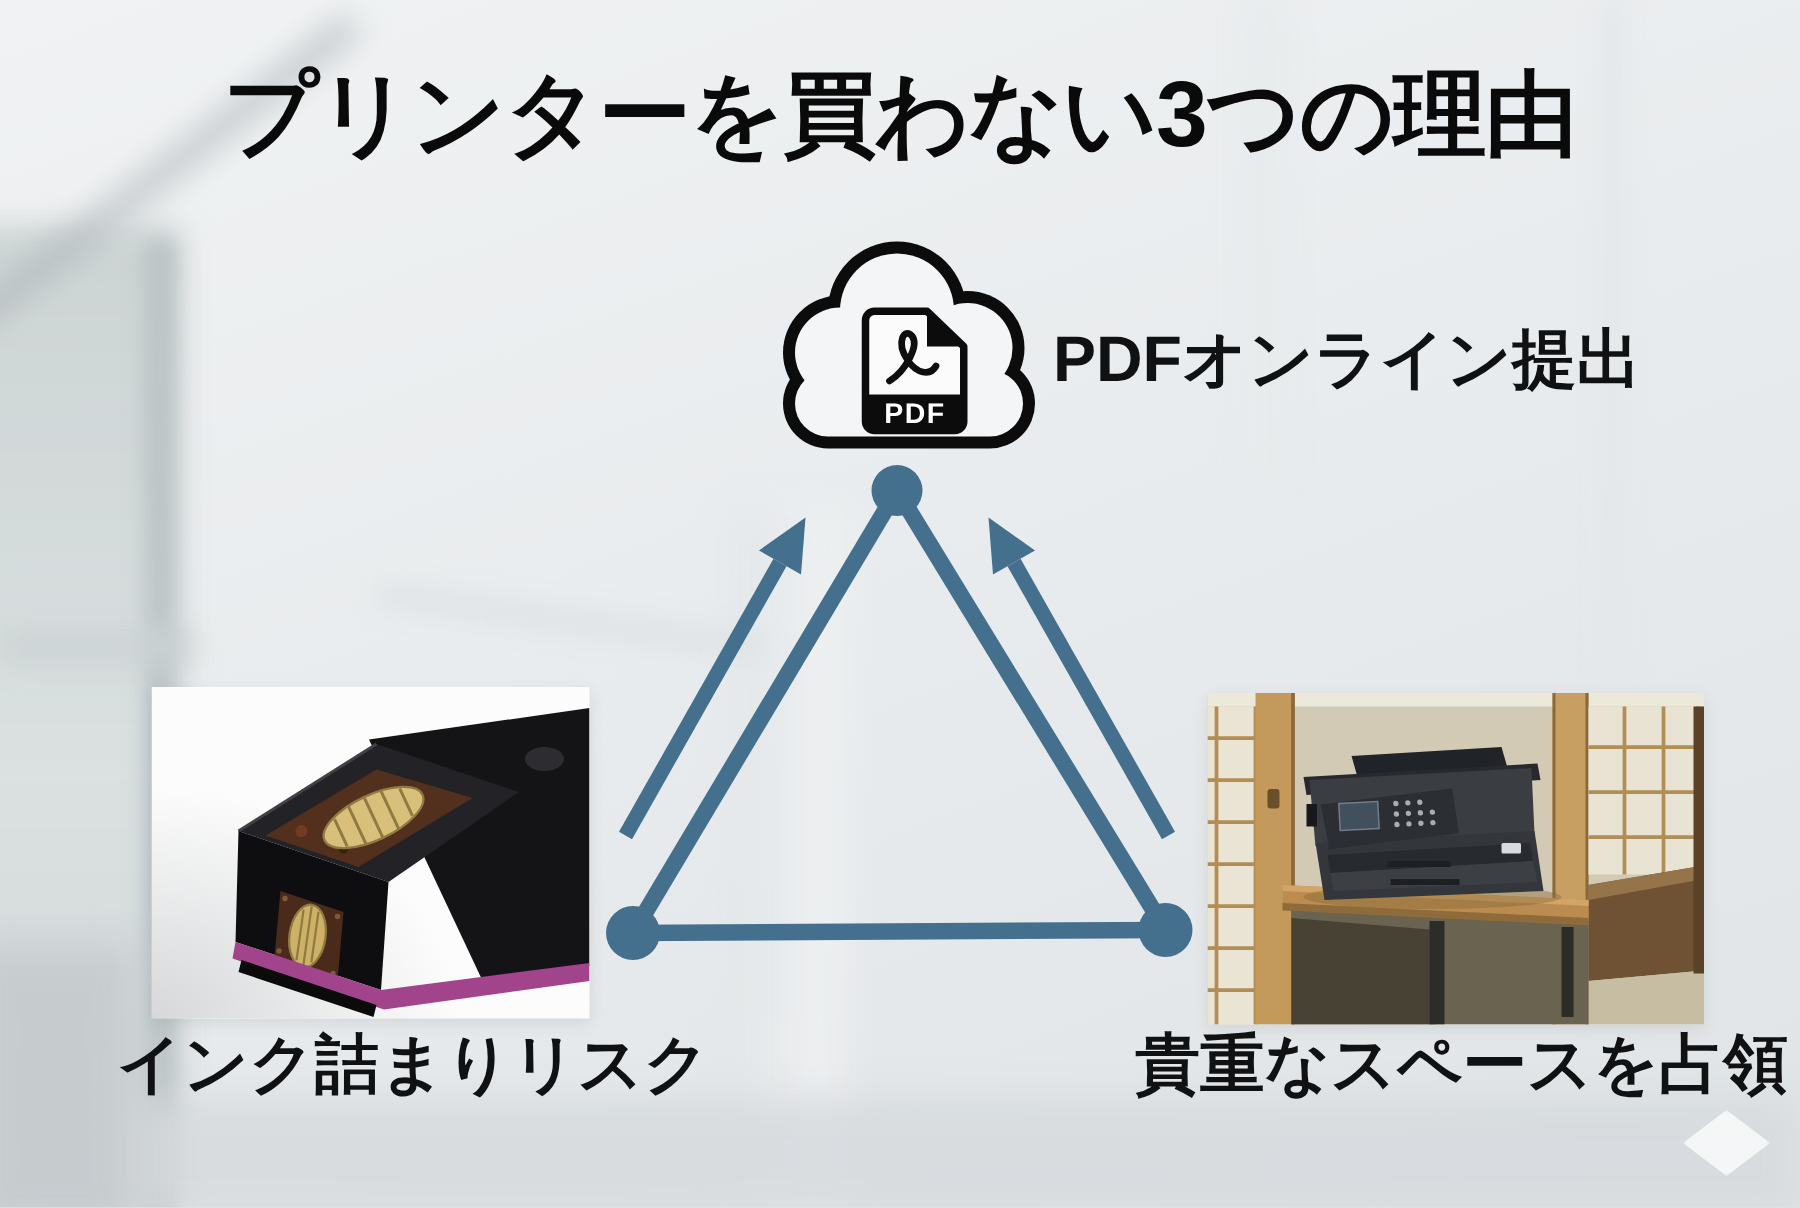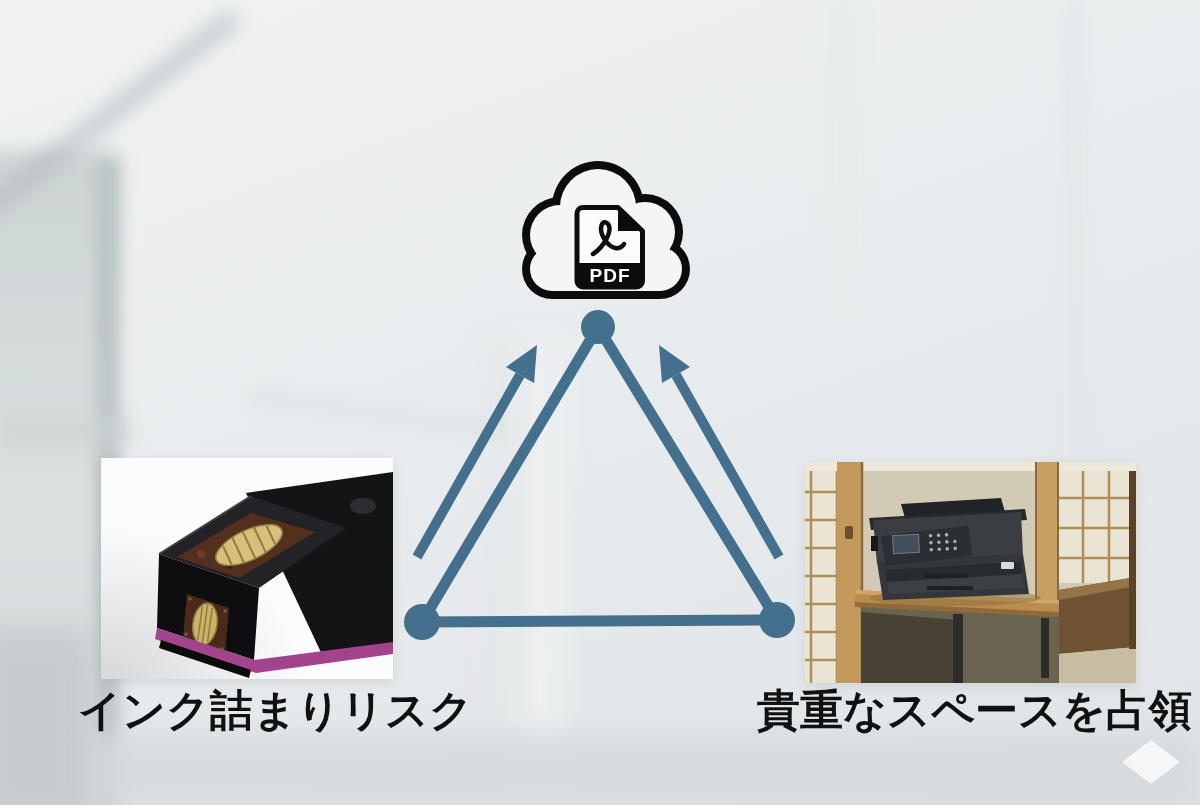--- a/index.html
+++ b/index.html
@@ -62,20 +62,21 @@
   <div class="bgel bg-glassframe"></div>
   <div class="bgel bg-diag"></div>
   <div class="bgel bg-ledge"></div>
   <div class="bgel bg-pillar"></div>
   <div class="bgel bg-rline"></div>
   <div class="bgel bg-rcorner"></div>
   <div class="bgel bg-ceiling"></div>
   <div class="bgel bg-floor"></div>
   <div class="bgel bg-flcorner"></div>
 
+  <h1 class="title">プリンターを買わない3つの理由</h1>
 
   <svg class="tri" viewBox="0 0 1200 805" aria-hidden="true">
     <g stroke="#44708e" stroke-width="11">
       <line x1="598" y1="327" x2="422" y2="622"></line>
       <line x1="598" y1="327" x2="777" y2="620"></line>
       <line x1="422" y1="622" x2="777" y2="620"></line>
     </g>
     <g fill="#44708e">
       <circle cx="598" cy="327" r="17"></circle>
       <circle cx="422" cy="622" r="18"></circle>
@@ -111,20 +112,21 @@
       <g>
         <path d="M78,57.5 H113 L137.5,81 V131 a6,6 0 0 1 -6,6 H78 a6,6 0 0 1 -6,-6 V63.5 a6,6 0 0 1 6,-6 z" fill="#fbfbfb" stroke="#0c0c0d" stroke-width="5" stroke-linejoin="round"></path>
         <polygon points="113,57.5 137.5,81 113,81" fill="#0c0c0d"></polygon>
         <path d="M88,104 C99,97 108,80 103,74 C98,68 92,78 100,90 C106,99 115,101 119,94" fill="none" stroke="#0e0e0f" stroke-width="4.5" stroke-linecap="round"></path>
         <path d="M72,113 H137.5 V131 a6,6 0 0 1 -6,6 H78 a6,6 0 0 1 -6,-6 z" fill="#0c0c0d"></path>
         <text x="105" y="132" text-anchor="middle" font-size="19" font-weight="bold" fill="#ffffff" letter-spacing="1" font-family="Liberation Sans, DejaVu Sans, sans-serif">PDF</text>
       </g>
     </svg>
   </div>
 
+  <div class="lbl top-lbl">PDFオンライン提出</div>
 
   <figure class="photo photo-left">
     <svg viewBox="0 0 292 221" width="292" height="221">
       <defs>
         <radialGradient id="lshadow" cx="0%" cy="100%" r="70%">
           <stop offset="0%" stop-color="#b6babc"></stop>
             <stop offset="100%" stop-color="#b6babc" stop-opacity="0"></stop>
         </radialGradient>
       </defs>
       <rect x="0" y="0" width="292" height="221" fill="#fcfcfc"></rect>

